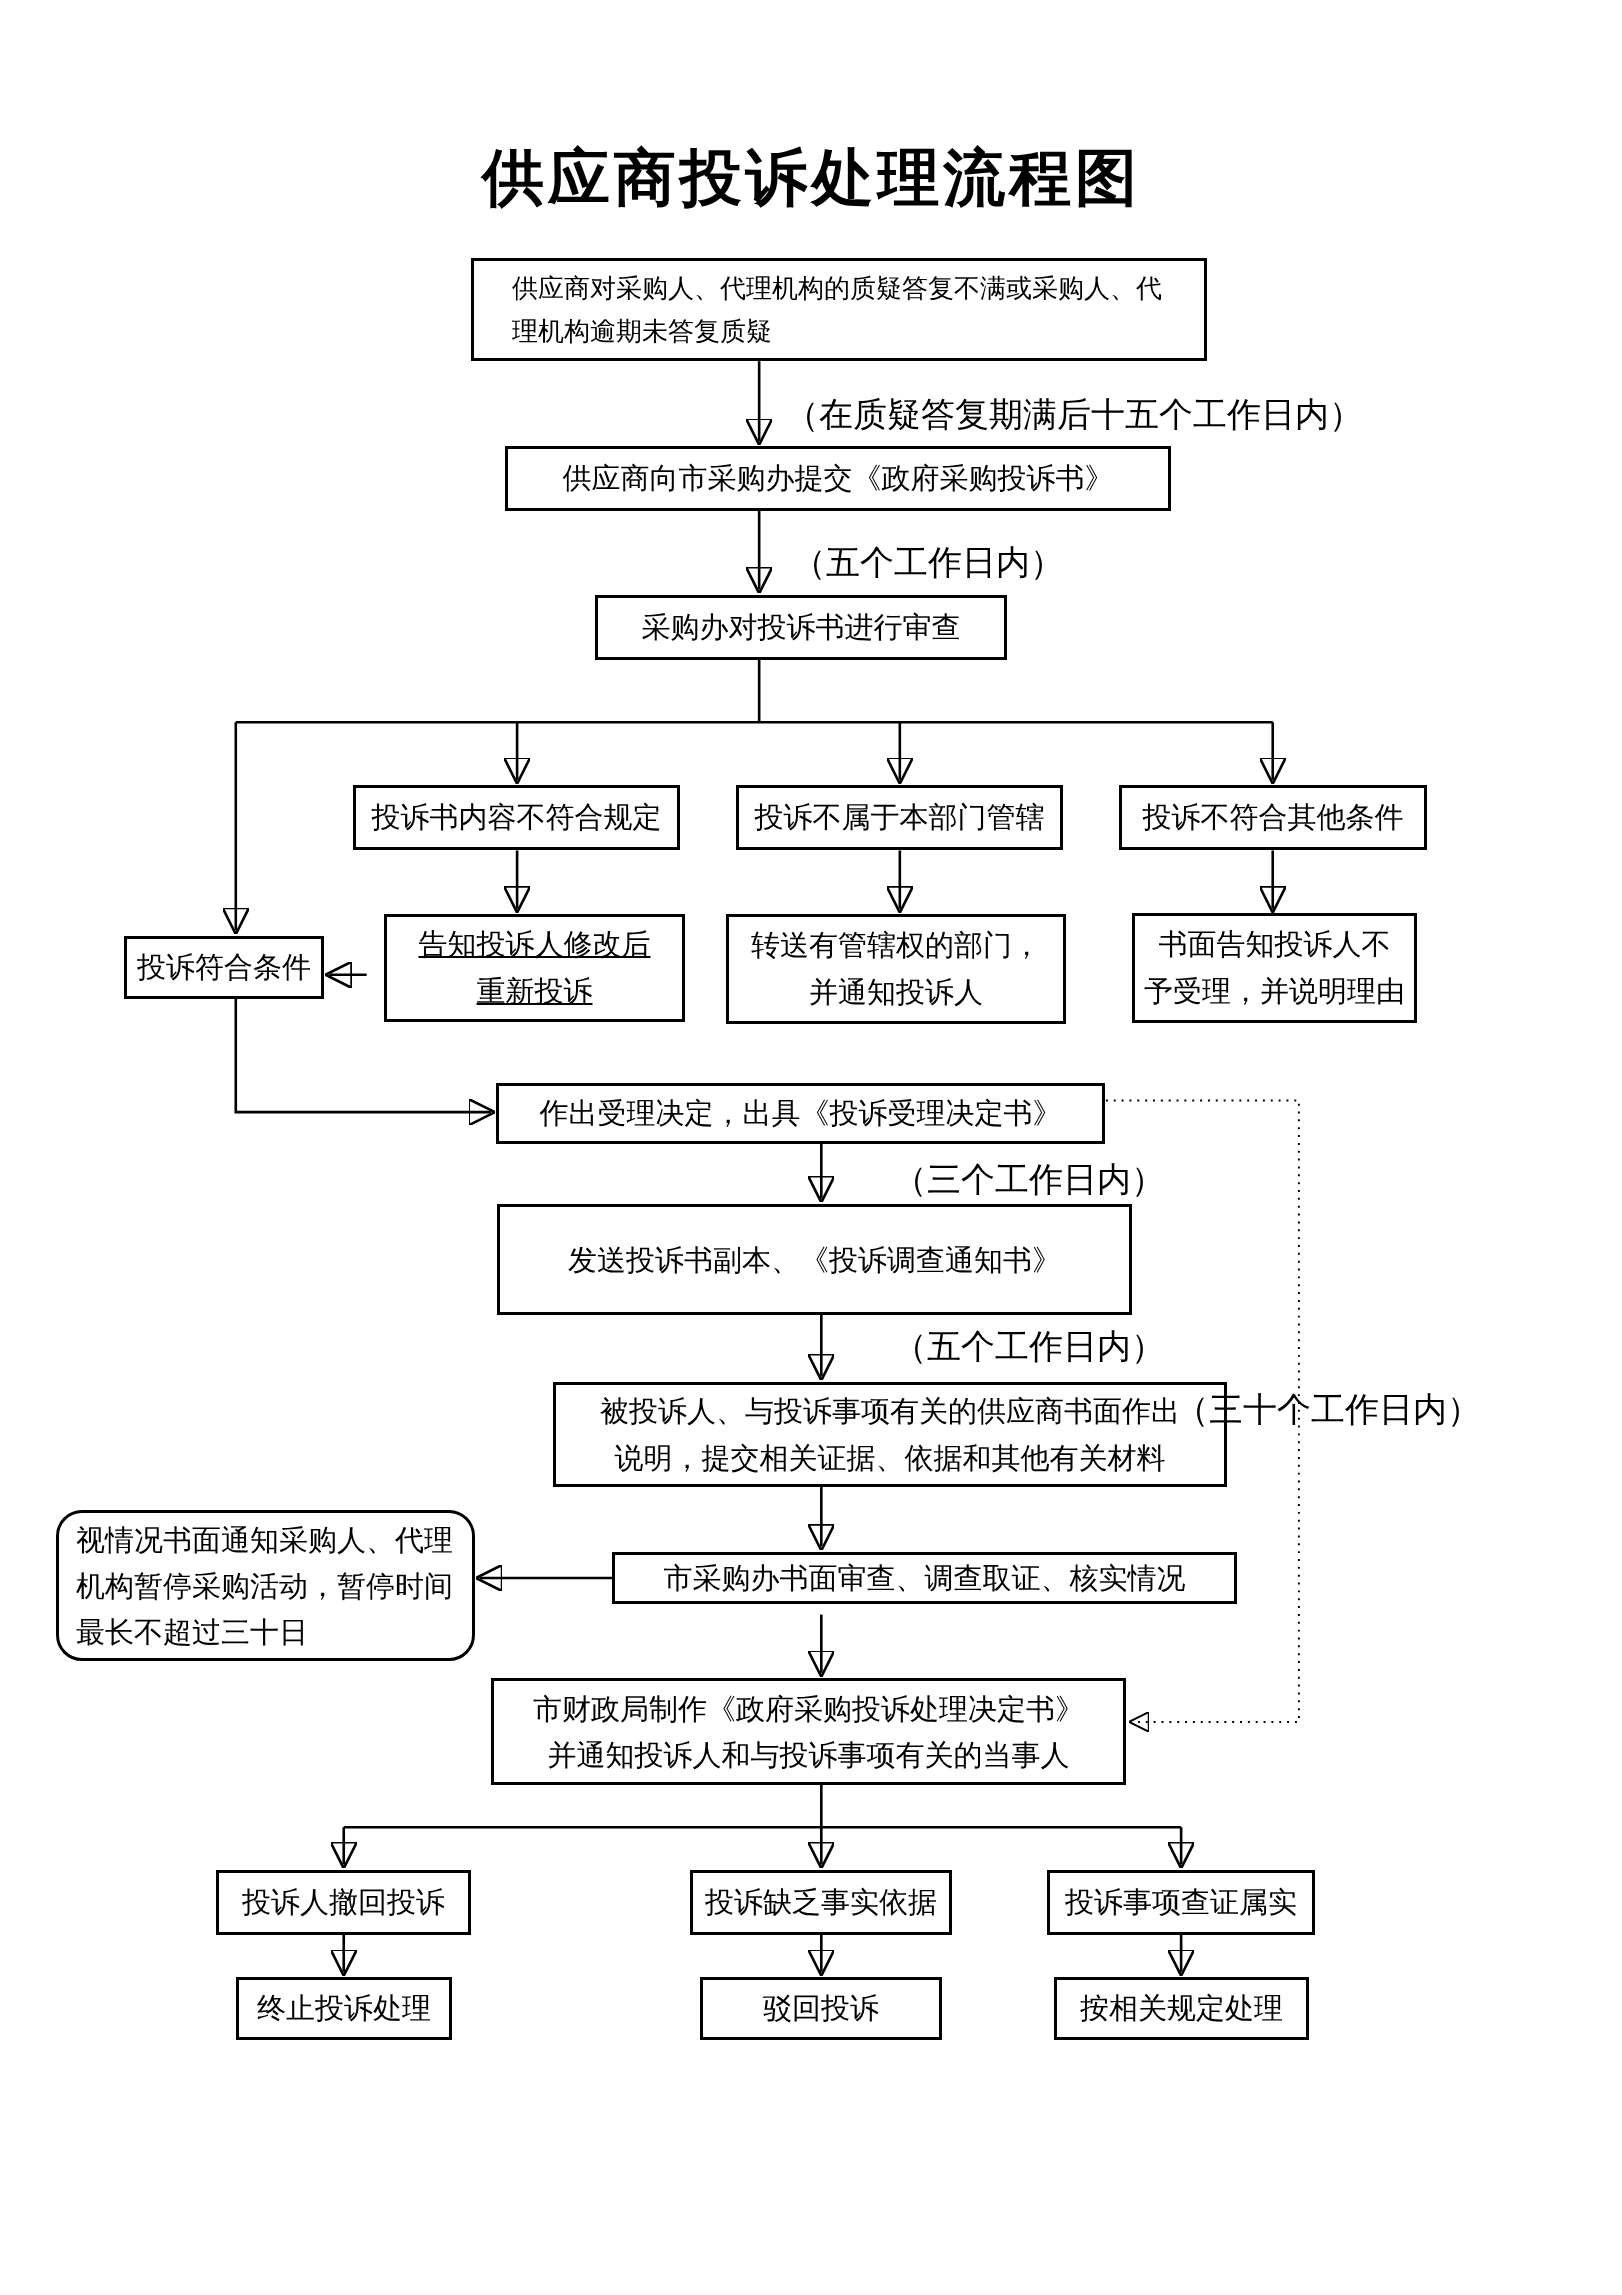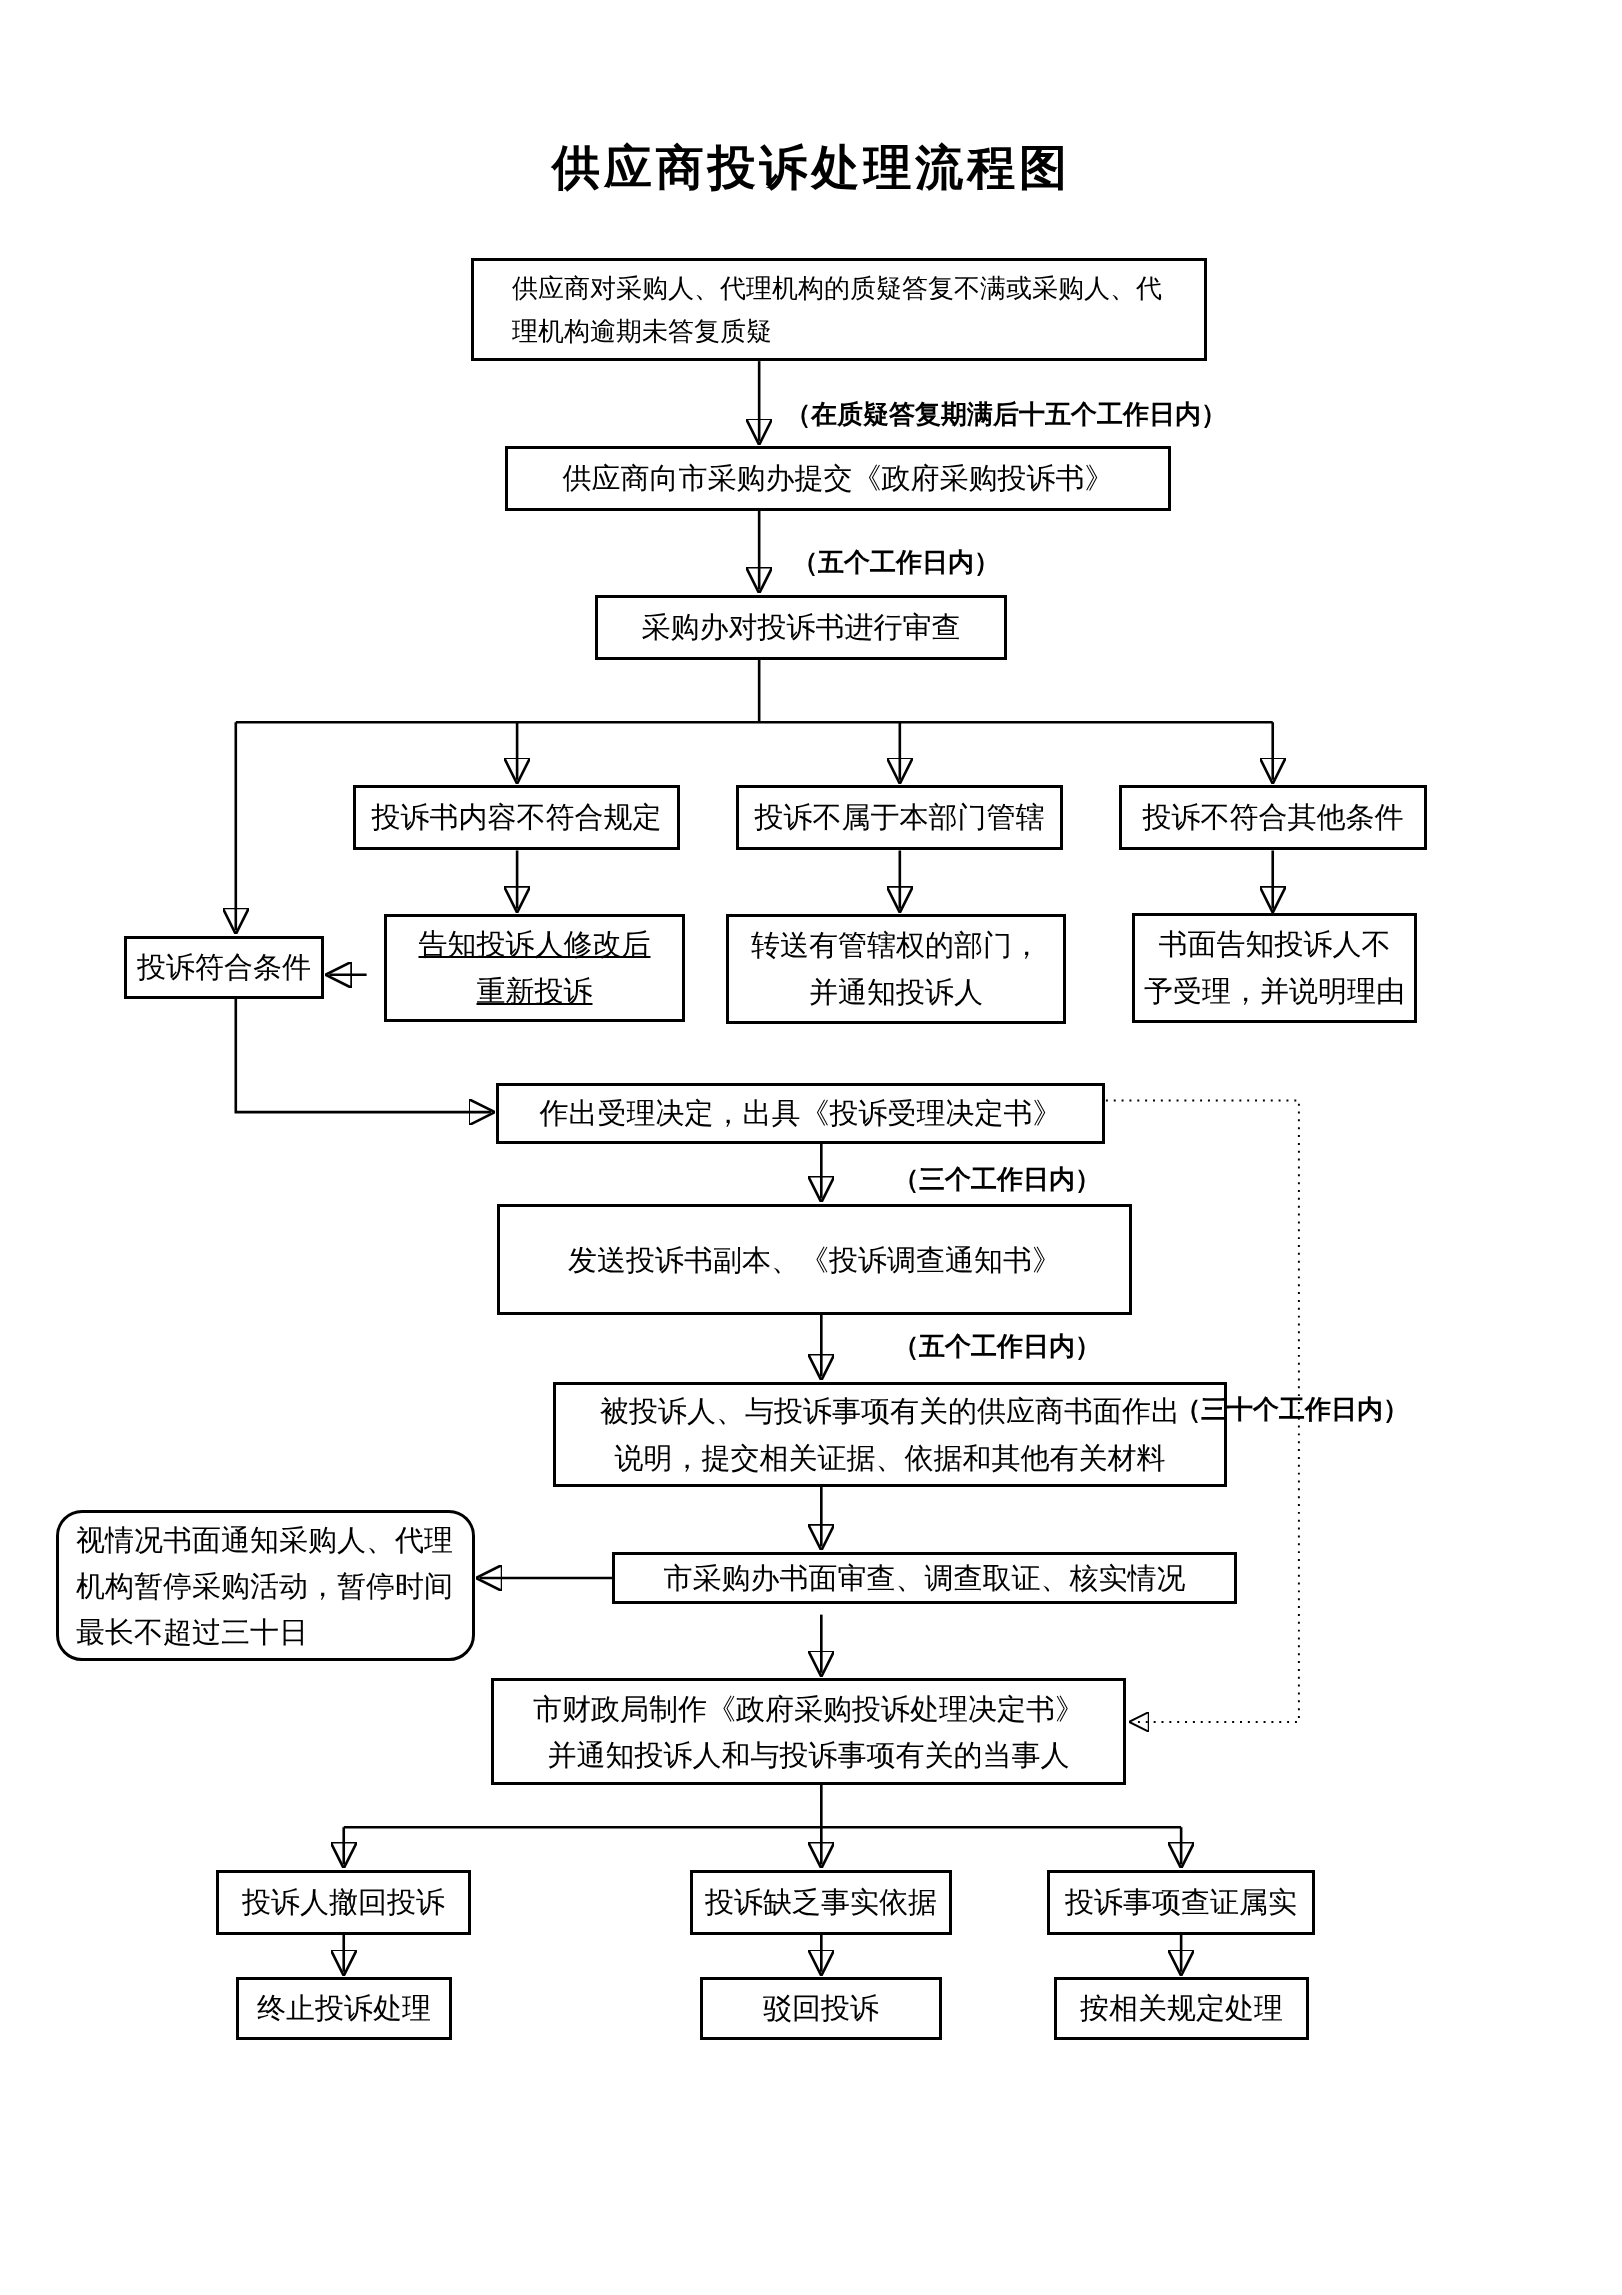--- a/index.html
+++ b/index.html
@@ -6,38 +6,38 @@
   .canvas{
     position:relative;
     width:1623px;height:2295px;
     background:#ffffff;
     font-family:"Liberation Serif","DejaVu Serif",serif;
     color:#000;
     overflow:hidden;
   }
   .title{
     position:absolute;left:0;top:136px;width:1623px;
-    text-align:center;font-size:48px;font-weight:bold;
+    text-align:center;font-size:62px;font-weight:bold;
     letter-spacing:3.9px;
   }
   .wires{position:absolute;left:0;top:0;}
   .wires path{stroke:#000;fill:none;}
   .wires path.solid{stroke-width:4px;}
   .wires path.dotted{stroke-width:3px;stroke-dasharray:3 9;}
   .box{
     position:absolute;box-sizing:border-box;
     border:3.3px solid #000;background:#fff;
     display:flex;flex-direction:column;justify-content:center;align-items:center;
     font-size:29px;line-height:43px;text-align:center;
     white-space:nowrap;
   }
   .box.left{align-items:flex-start;text-align:left;}
   .ln{display:block;}
   .elabel{
-    position:absolute;font-size:26px;line-height:30px;white-space:nowrap;font-weight:bold;
+    position:absolute;font-size:34px;line-height:30px;white-space:nowrap;
   }
 </style>
 </head>
 <body>
 
 <div class="canvas">
 
   <div class="title">供应商投诉处理流程图</div>
 
   <svg class="wires" width="1623" height="2295" viewBox="0 0 2480 3508">

